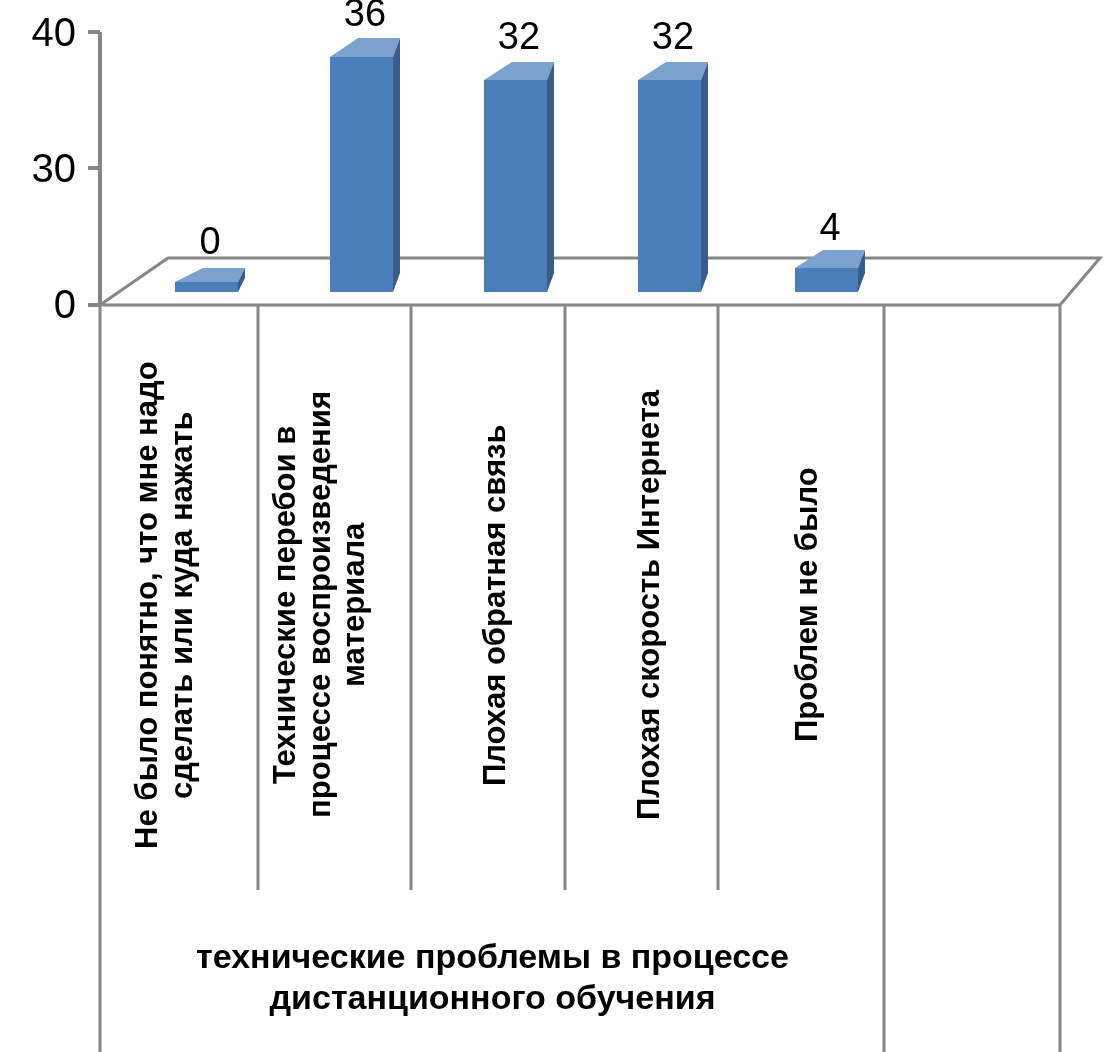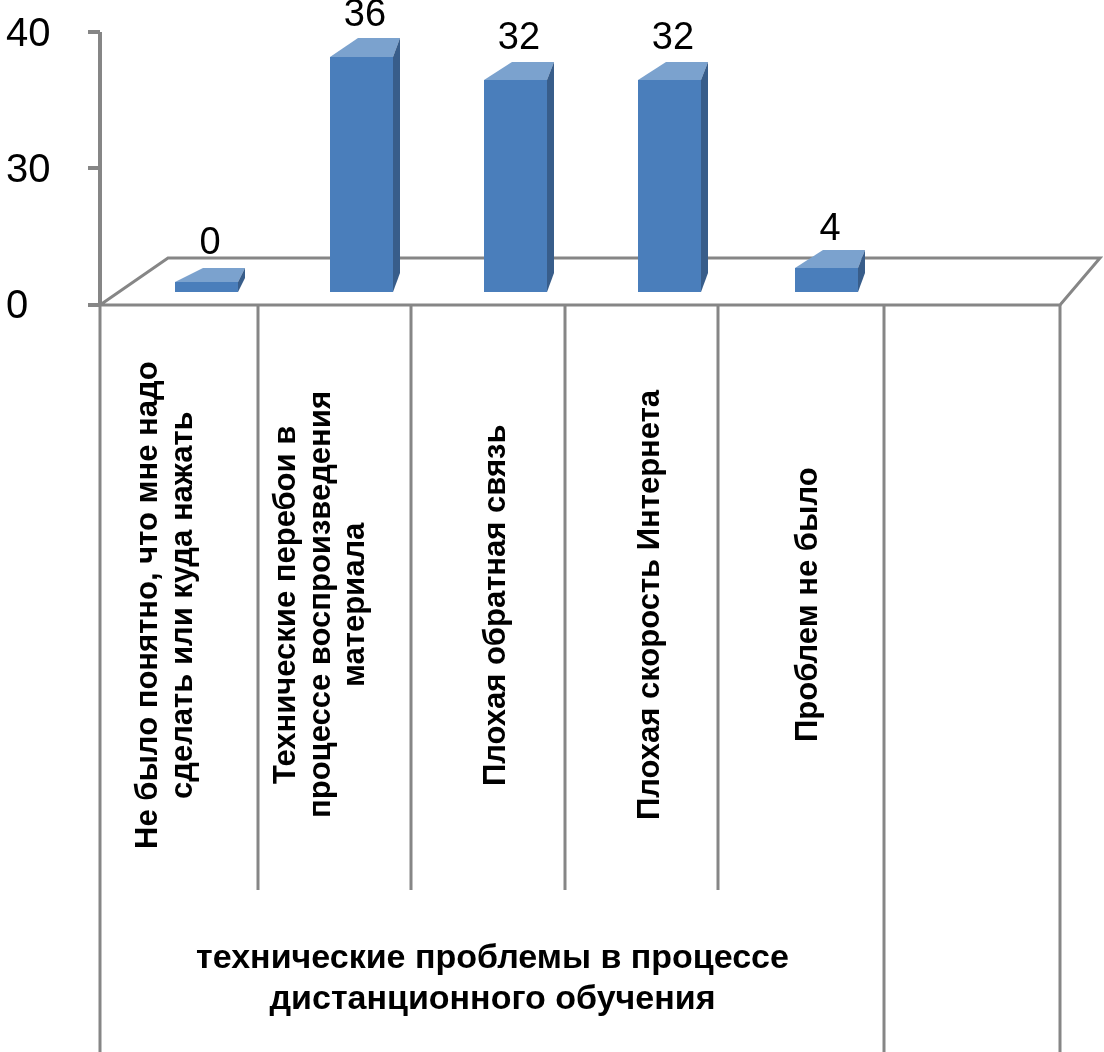--- a/index.html
+++ b/index.html
@@ -15,20 +15,21 @@
   }
   #chart-root {
     position: relative;
     width: 1104px;
     height: 1052px;
   }
   .axis-tick-label {
     position: absolute;
     font-size: 40px;
     color: #000000;
+    text-align: right;
     width: 70px;
     line-height: 1;
   }
   .value-label {
     position: absolute;
     font-size: 38px;
     color: #000000;
     text-align: center;
     line-height: 1;
   }

